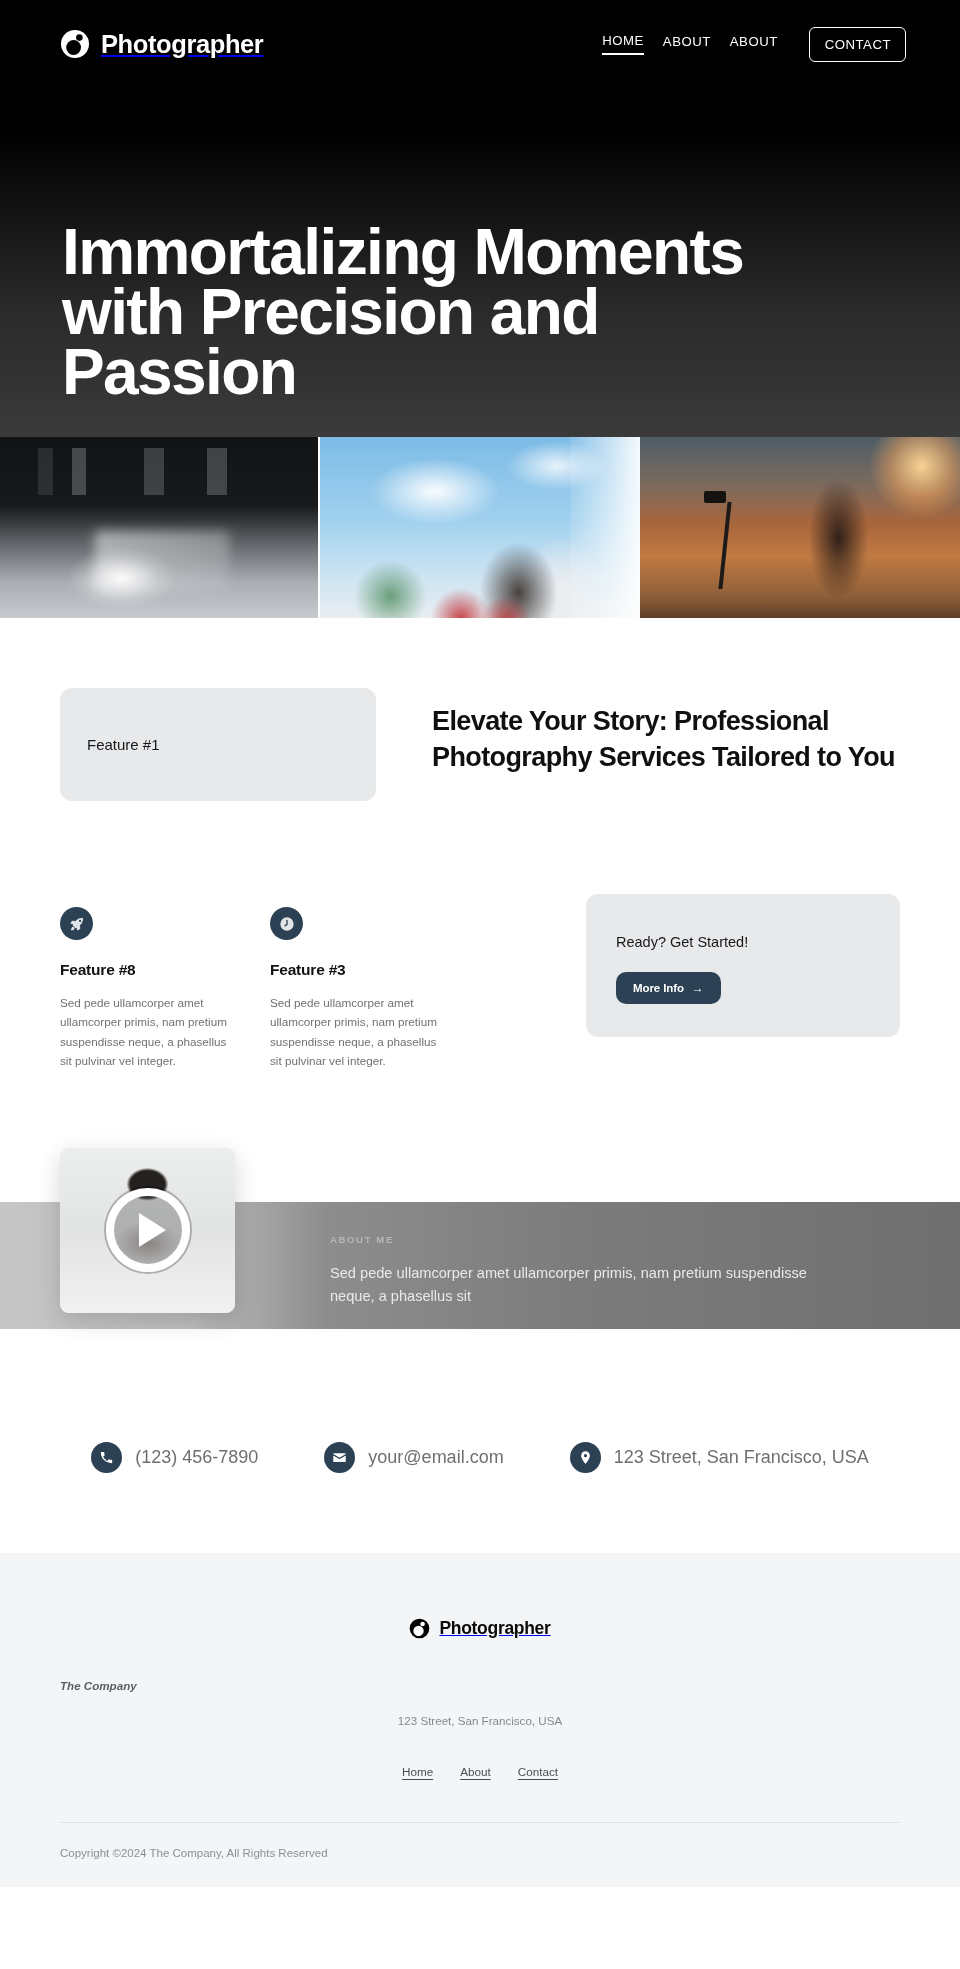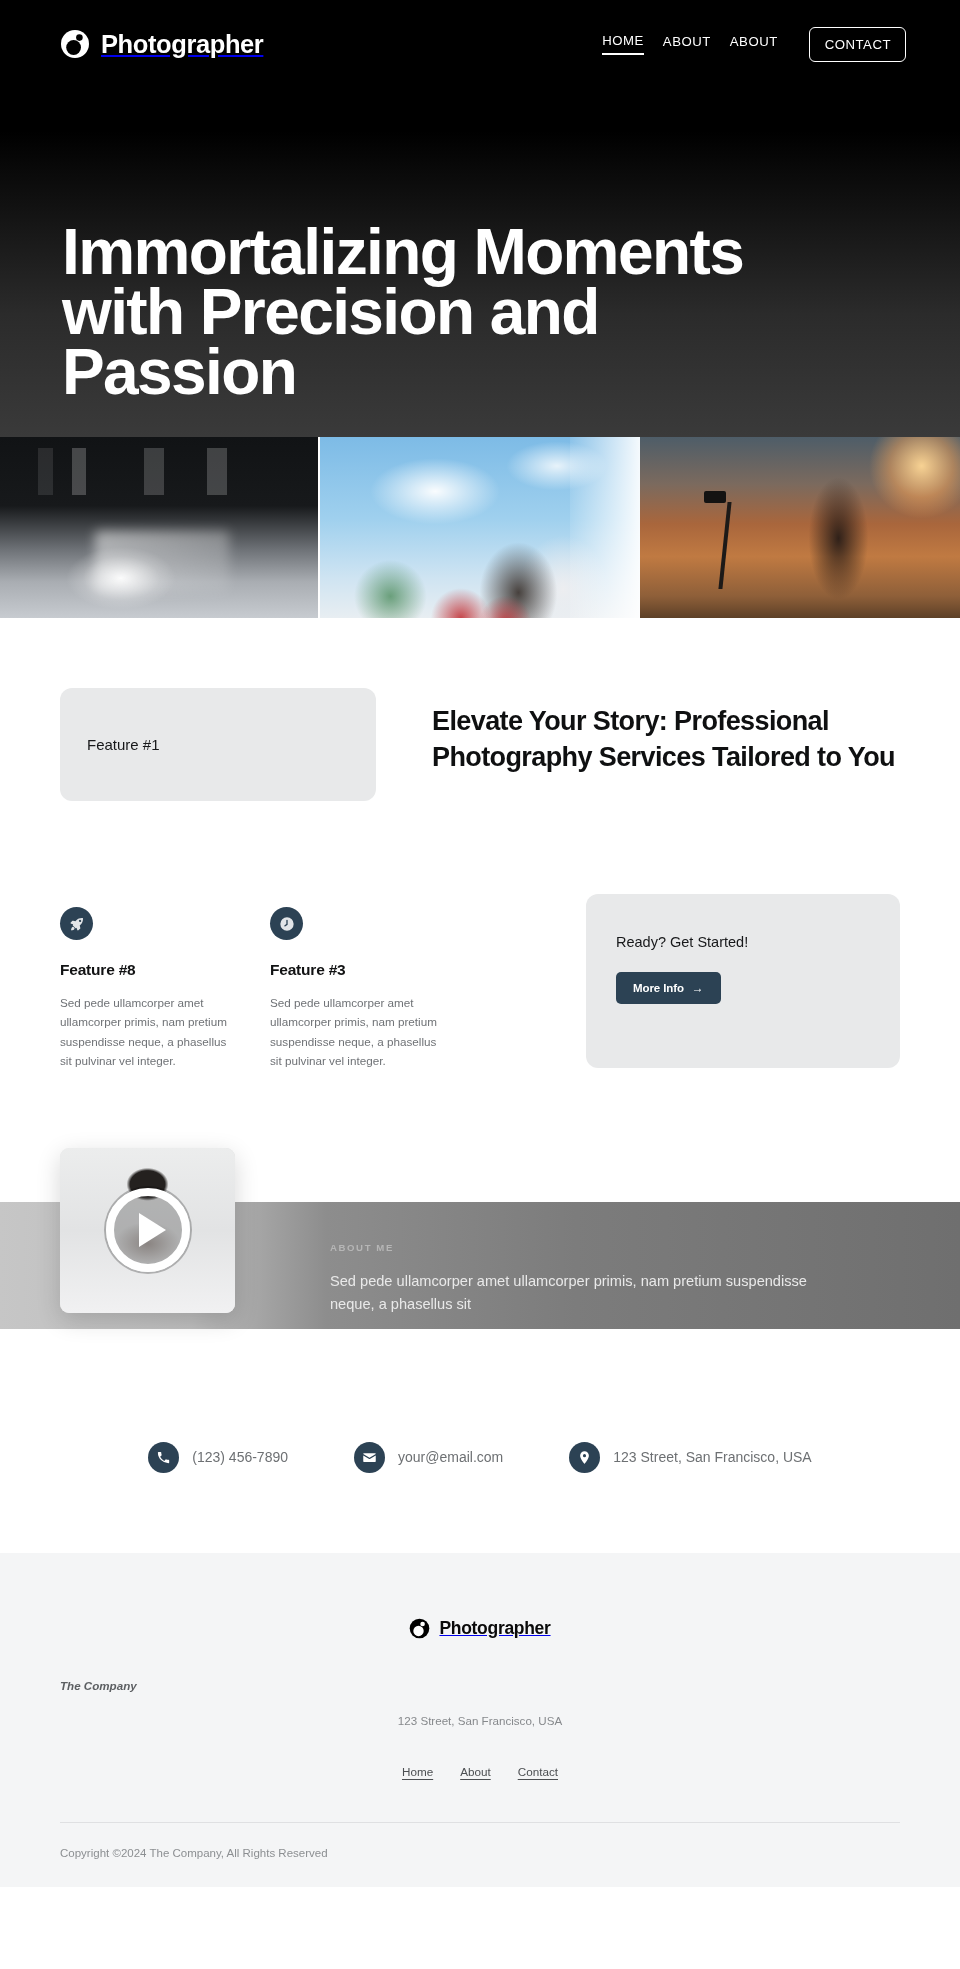--- a/index.html
+++ b/index.html
@@ -202,35 +202,35 @@
   }
   .fcol-body {
     font-size: 11.7px;
     line-height: 19.4px;
     color: #6f7276;
     width: 168px;
   }
   .cta-card {
     margin-left: auto;
     width: 314px;
-    height: 174px;
+    height: 143px;
     background: #e8e9ea;
     border-radius: 12px;
     padding: 40px 16px 0 30px;
     margin-top: -13px;
   }
   .cta-title { font-size: 14.5px; color: #17181a; margin-bottom: 22px; }
   .cta-btn {
     display: inline-flex;
     align-items: center;
     gap: 8px;
     background: #2c4254;
     color: #ffffff;
     border: none;
-    border-radius: 5px;
+    border-radius: 10px;
     font-family: inherit;
     font-size: 11.5px;
     font-weight: 600;
     letter-spacing: -0.1px;
     padding: 10px 17px;
     cursor: pointer;
   }
   .cta-btn .arr { font-size: 12px; line-height: 1; }
 
   
@@ -270,21 +270,21 @@
     cursor: pointer;
     box-shadow: 0 0 0 2px rgba(0,0,0,0.25);
   }
   .play-tri {
     width: 0; height: 0;
     border-left: 27px solid #ffffff;
     border-top: 17px solid transparent;
     border-bottom: 17px solid transparent;
     margin-left: 9px;
   }
-  .about-text { position: absolute; left: 330px; top: 95px; width: 560px; }
+  .about-text { position: absolute; left: 330px; top: 87px; width: 560px; }
   .about-kicker {
     font-size: 9.6px;
     font-weight: 700;
     letter-spacing: 1.6px;
     color: #b6b6b6;
     margin-bottom: 17px;
   }
   .about-body {
     font-size: 14.6px;
     line-height: 23px;
@@ -303,21 +303,21 @@
   }
   .contact-item { display: flex; align-items: center; gap: 13px; }
   .cicon {
     width: 31px; height: 31px;
     border-radius: 50%;
     background: #2c4254;
     display: flex; align-items: center; justify-content: center;
     flex: none;
   }
   .contact-text {
-    font-size: 14px;
+    font-size: 18px;
     color: #6d7073;
     white-space: nowrap;
   }
 
   
   .footer {
     background: #f4f5f6;
     padding: 65px 60px 0 60px;
   }
   .footer-brand {

